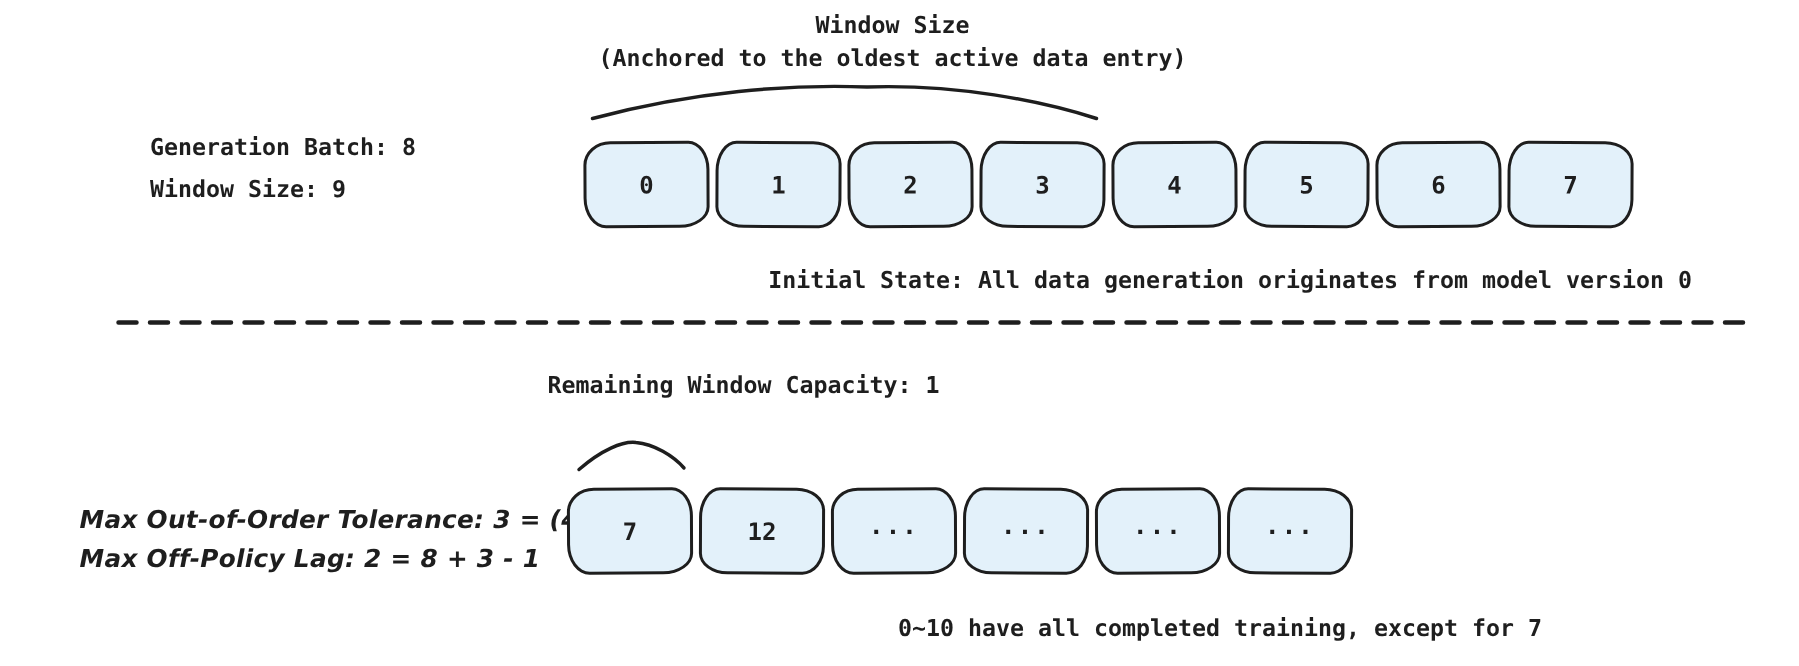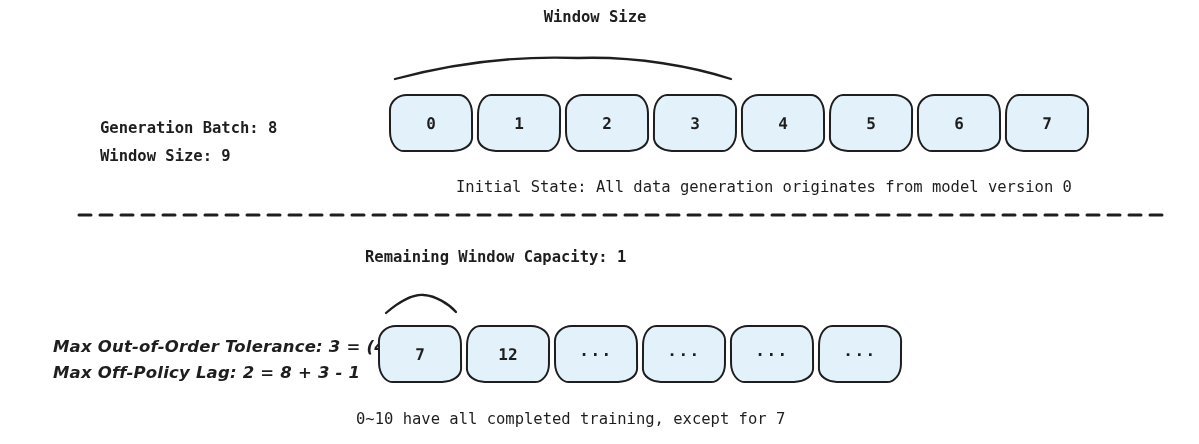--- a/index.html
+++ b/index.html
@@ -37,23 +37,23 @@
   .hand{
     font-family:"DejaVu Sans", sans-serif;
     font-style:italic;
     font-weight:600;
     font-size:16.5px;
     line-height:26px;
     letter-spacing:0.2px;
   }
   .caption{
     position:absolute;
-    text-align:left;
+    text-align:right;
     font-size:15.5px;
-    font-weight:normal;
+    font-weight:bold;
     white-space:nowrap;
   }
   .box-row{
     position:absolute;
     display:flex;
     gap:4px;
   }
   .box{
     width:84px;height:58px;
     background:var(--box-fill);
@@ -80,27 +80,28 @@
   }
   .divider{position:absolute;}
 </style>
 </head>
 <body>
 
 <div class="canvas">
 
   <div class="annotation" style="left:380px;top:6px;width:430px;">
     <div>Window Size</div>
+    <div>(Anchored to the oldest active data entry)</div>
   </div>
 
   <svg class="arc" style="left:392px;top:54px;" width="342" height="30" viewBox="0 0 342 30">
     <path d="M3 25 C 70 7, 135 2, 186 4 C 245 2, 302 13, 339 25" stroke-width="2.3"></path>
   </svg>
 
-  <div class="side-text" style="left:100px;top:114px;">
+  <div class="side-text" style="left:100px;top:84px;">
     <div>Generation Batch: 8</div>
     <div>Window Size: 9</div>
   </div>
 
   <div class="box-row" style="left:389px;top:94px;">
     <div class="box">
         <span class="box-label">0</span>
       </div>
     <div class="box">
         <span class="box-label">1</span>

